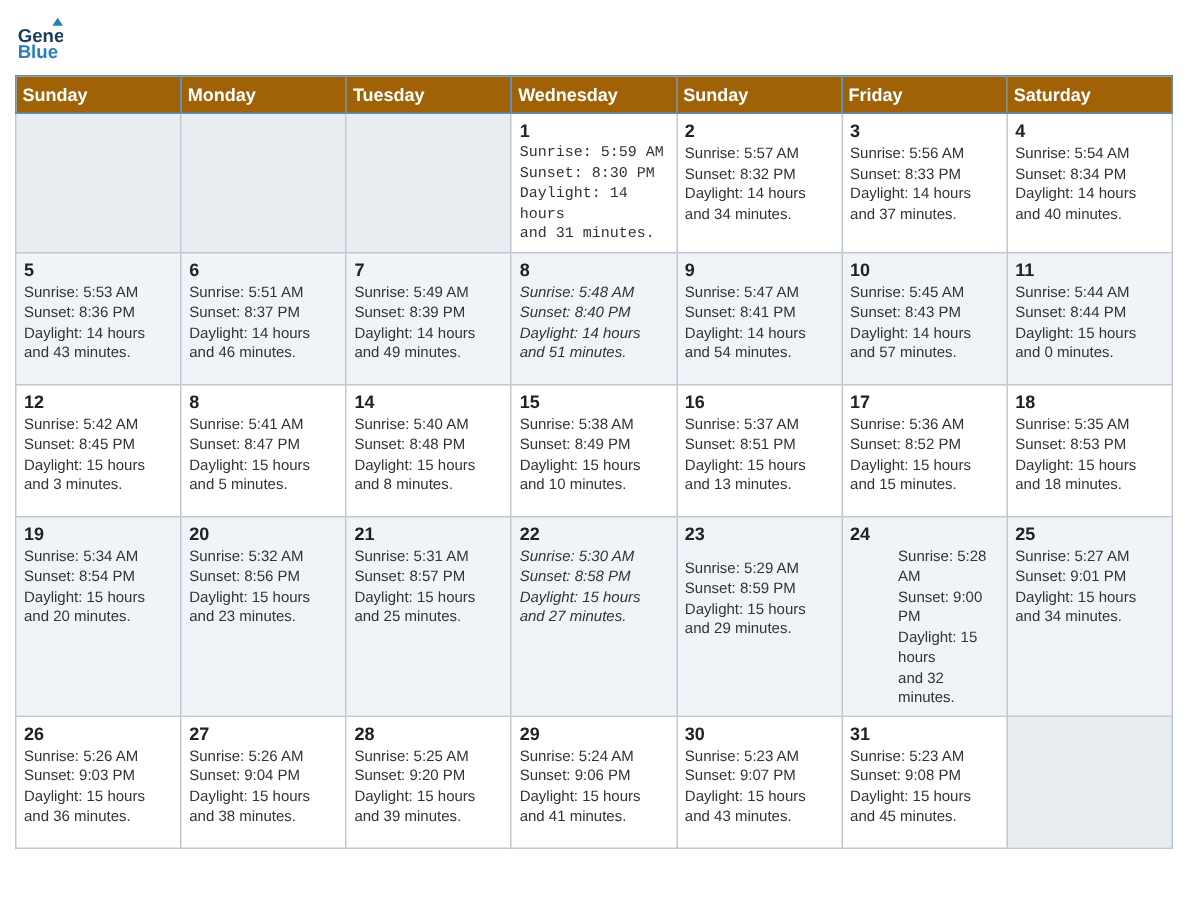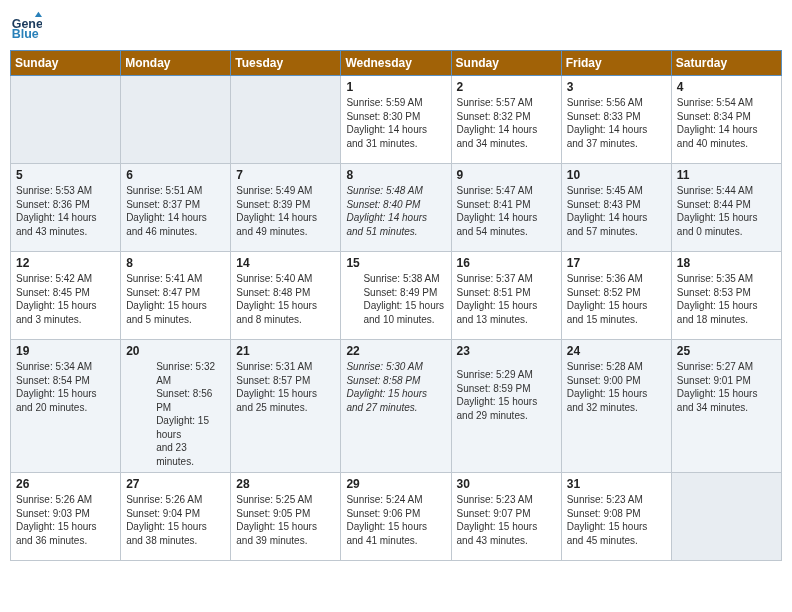--- a/index.html
+++ b/index.html
@@ -105,21 +105,21 @@
         <th>Saturday</th>
       </tr>
   </thead>
   <tbody id="calendar-body">
       <tr>
         <td class="empty"></td>
         <td class="empty"></td>
         <td class="empty"></td>
         <td>
           <span class="day-num">1</span>
-          <div class="cell-info" style="white-space: pre-line;">Sunrise: 5:59 AM
+          <div class="cell-info" style="white-space: pre-line; font-family: Liberation Mono, monospace;">Sunrise: 5:59 AM
 Sunset: 8:30 PM
 Daylight: 14 hours
 and 31 minutes.</div>
         </td>
         <td>
           <span class="day-num">2</span>
           <div class="cell-info" style="white-space: pre-line;">Sunrise: 5:57 AM
 Sunset: 8:32 PM
 Daylight: 14 hours
 and 34 minutes.</div>
@@ -207,21 +207,21 @@
         </td>
         <td>
           <span class="day-num">14</span>
           <div class="cell-info" style="white-space: pre-line;">Sunrise: 5:40 AM
 Sunset: 8:48 PM
 Daylight: 15 hours
 and 8 minutes.</div>
         </td>
         <td>
           <span class="day-num">15</span>
-          <div class="cell-info" style="white-space: pre-line; margin-left: 17px;">Sunrise: 5:38 AM
+          <div class="cell-info" style="white-space: pre-line;">Sunrise: 5:38 AM
 Sunset: 8:49 PM
 Daylight: 15 hours
 and 10 minutes.</div>
         </td>
         <td>
           <span class="day-num">16</span>
           <div class="cell-info" style="white-space: pre-line;">Sunrise: 5:37 AM
 Sunset: 8:51 PM
 Daylight: 15 hours
 and 13 minutes.</div>
@@ -244,21 +244,21 @@
       <tr>
         <td>
           <span class="day-num">19</span>
           <div class="cell-info" style="white-space: pre-line;">Sunrise: 5:34 AM
 Sunset: 8:54 PM
 Daylight: 15 hours
 and 20 minutes.</div>
         </td>
         <td>
           <span class="day-num">20</span>
-          <div class="cell-info" style="white-space: pre-line; margin-left: 30px;">Sunrise: 5:32 AM
+          <div class="cell-info" style="white-space: pre-line;">Sunrise: 5:32 AM
 Sunset: 8:56 PM
 Daylight: 15 hours
 and 23 minutes.</div>
         </td>
         <td>
           <span class="day-num">21</span>
           <div class="cell-info" style="white-space: pre-line;">Sunrise: 5:31 AM
 Sunset: 8:57 PM
 Daylight: 15 hours
 and 25 minutes.</div>
@@ -272,21 +272,21 @@
         </td>
         <td>
           <span class="day-num">23</span>
           <div class="cell-info" style="white-space: pre-line; margin-top: 10px;">Sunrise: 5:29 AM
 Sunset: 8:59 PM
 Daylight: 15 hours
 and 29 minutes.</div>
         </td>
         <td>
           <span class="day-num">24</span>
-          <div class="cell-info" style="white-space: pre-line;">Sunrise: 5:28 AM
+          <div class="cell-info" style="white-space: pre-line; margin-left: 32px;">Sunrise: 5:28 AM
 Sunset: 9:00 PM
 Daylight: 15 hours
 and 32 minutes.</div>
         </td>
         <td>
           <span class="day-num">25</span>
           <div class="cell-info" style="white-space: pre-line;">Sunrise: 5:27 AM
 Sunset: 9:01 PM
 Daylight: 15 hours
 and 34 minutes.</div>
@@ -303,21 +303,21 @@
         <td>
           <span class="day-num">27</span>
           <div class="cell-info" style="white-space: pre-line;">Sunrise: 5:26 AM
 Sunset: 9:04 PM
 Daylight: 15 hours
 and 38 minutes.</div>
         </td>
         <td>
           <span class="day-num">28</span>
           <div class="cell-info" style="white-space: pre-line;">Sunrise: 5:25 AM
-Sunset: 9:05 PM
+Sunset: 9:20 PM
 Daylight: 15 hours
 and 39 minutes.</div>
         </td>
         <td>
           <span class="day-num">29</span>
           <div class="cell-info" style="white-space: pre-line;">Sunrise: 5:24 AM
 Sunset: 9:06 PM
 Daylight: 15 hours
 and 41 minutes.</div>
         </td>

